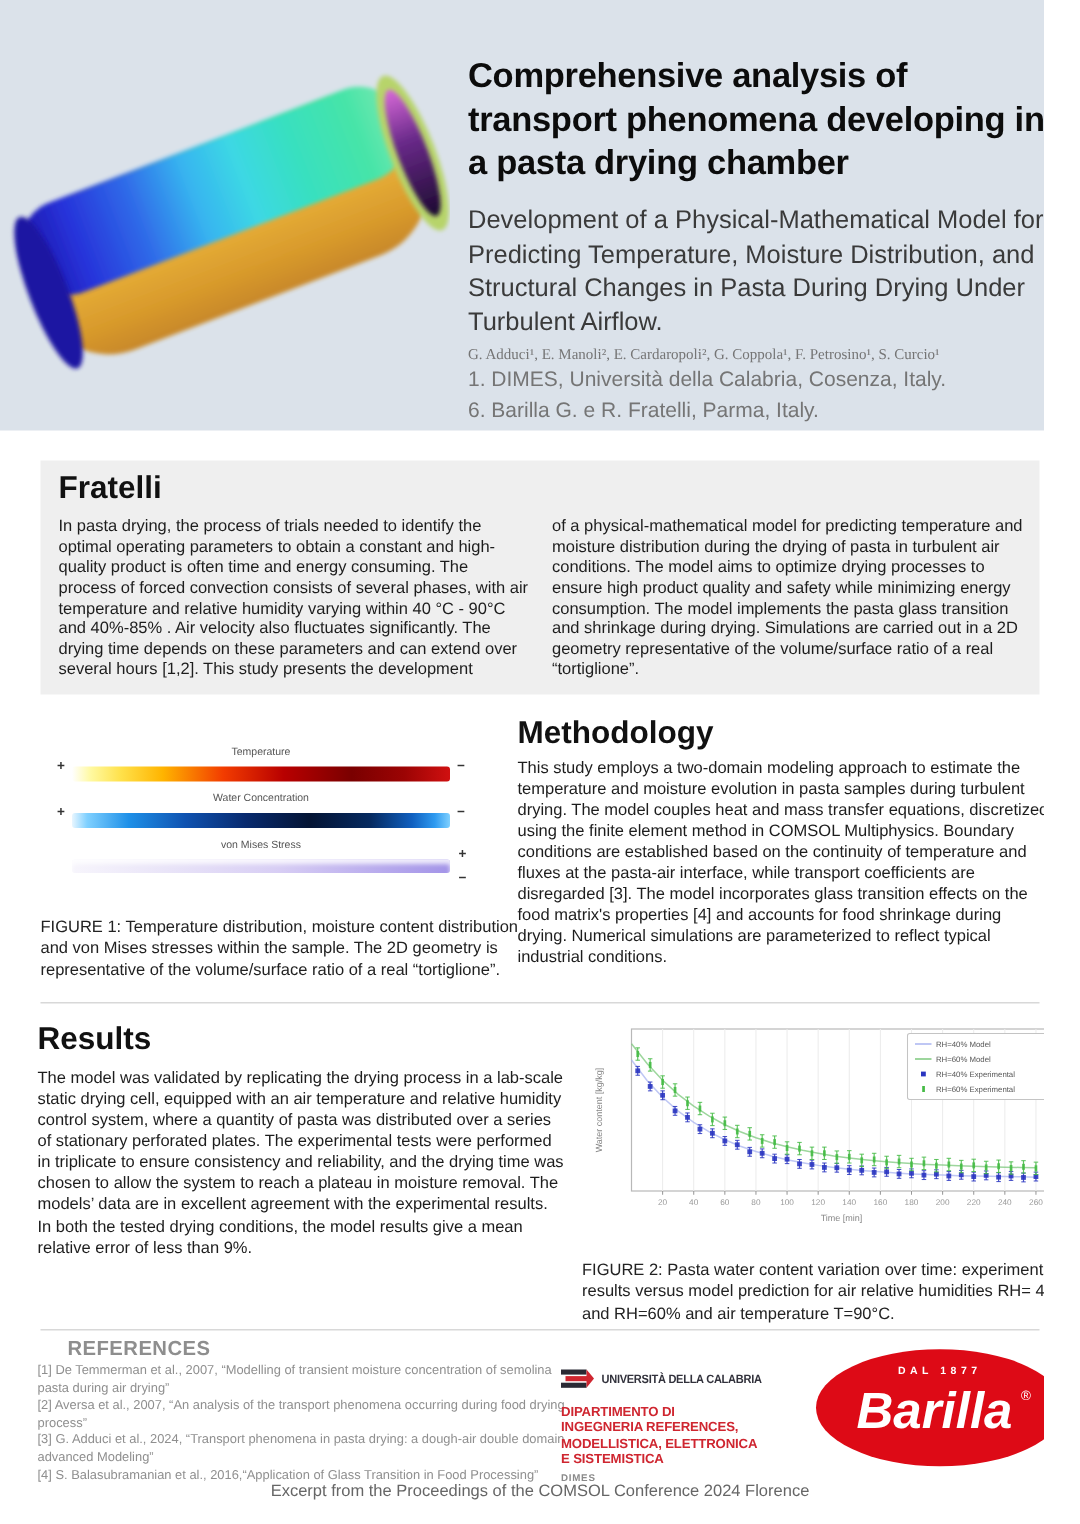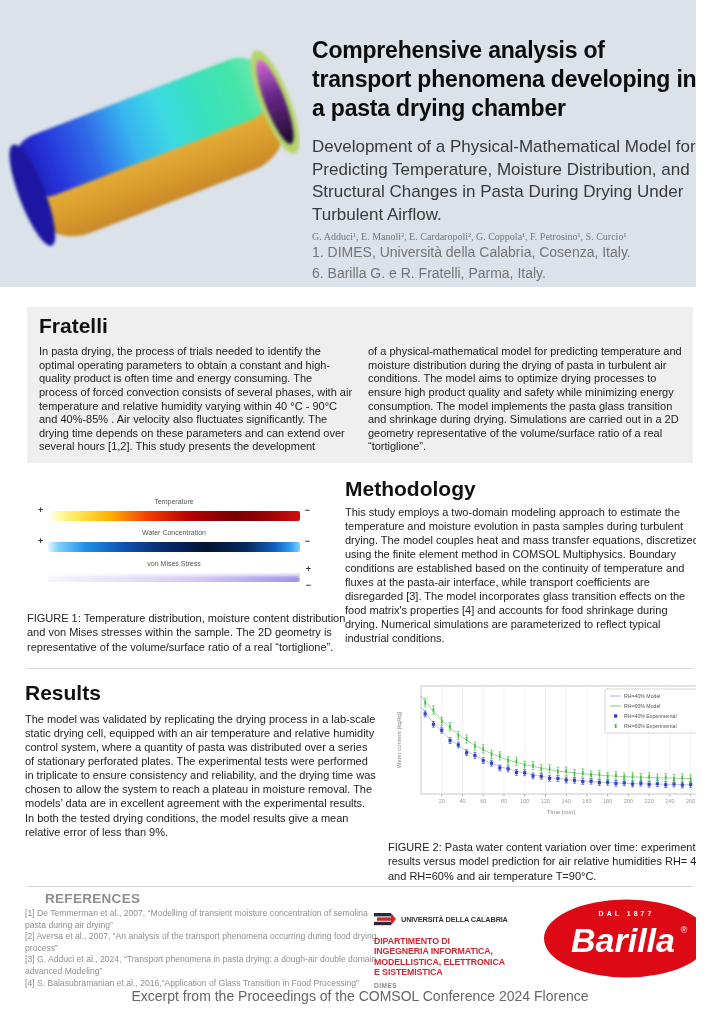--- a/index.html
+++ b/index.html
@@ -43,21 +43,21 @@
   .refs-h{left:25px;top:891px;font-size:13.5px;font-weight:bold;color:#8e8e8e;letter-spacing:0.3px;margin-left:20px;}
   .refs-list{left:25px;top:908px;width:352px;font-size:8.6px;color:#8f8f8f;line-height:1.35;}
   
   .unical{left:374px;top:900px;width:168px;margin-top:12px;}
   .unical-row{display:flex;align-items:flex-start;gap:5px;}
   .unical-name{font-size:8px;font-weight:bold;color:#32323c;letter-spacing:-0.2px;transform:scaleX(0.92);transform-origin:left;white-space:nowrap;padding-top:3px;}
   .unical-dept{margin-top:6px;font-size:8.8px;font-weight:bold;color:#cf2630;line-height:1.18;letter-spacing:-0.1px;}
   .unical-dimes{margin-top:4px;font-size:6.5px;font-weight:bold;color:#8a8a8a;letter-spacing:0.5px;}
   .barilla{left:543px;top:899px;width:167px;height:79px;text-align:right;}
   
-  .footer{left:0;top:988px;width:720px;text-align:center;font-size:14px;color:#666;}
+  .footer{left:0;top:988px;width:720px;text-align:center;font-size:11px;color:#666;}
 </style>
 </head>
 <body>
 
 <div class="poster">
 
   <div class="abs header">
 
     <svg class="abs" style="left:0;top:0" width="300" height="287" viewBox="0 0 300 287">
       <defs>
@@ -473,21 +473,21 @@
       <svg width="22" height="18" viewBox="0 0 22 18">
         <rect x="0" y="1" width="17" height="3.4" fill="#2a2a34"></rect>
         <rect x="3" y="5.4" width="17" height="3.4" fill="#cf2630"></rect>
         <rect x="0" y="9.8" width="17" height="3.4" fill="#2a2a34"></rect>
         <polygon points="17,1 22,7 17,13.2" fill="#cf2630"></polygon>
       </svg>
       <div class="unical-name">UNIVERSITÀ DELLA CALABRIA</div>
     </div>
     <div class="unical-dept">
       <div>DIPARTIMENTO DI</div>
-      <div>INGEGNERIA INFORMATICA,</div>
+      <div>INGEGNERIA REFERENCES,</div>
       <div>MODELLISTICA, ELETTRONICA</div>
       <div>E SISTEMISTICA</div>
     </div>
     <div class="unical-dimes">DIMES</div>
   </div>
 
   <div class="abs barilla">
     <svg width="167" height="79" viewBox="0 0 167 79">
       <ellipse cx="83.5" cy="39.5" rx="82.5" ry="39" fill="#dd0a16"></ellipse>
       <text x="83.5" y="17" text-anchor="middle" fill="#ffffff" font-size="7" letter-spacing="3" font-family="Liberation Sans, sans-serif" font-weight="bold" id="barilla-tagline">DAL 1877</text>

